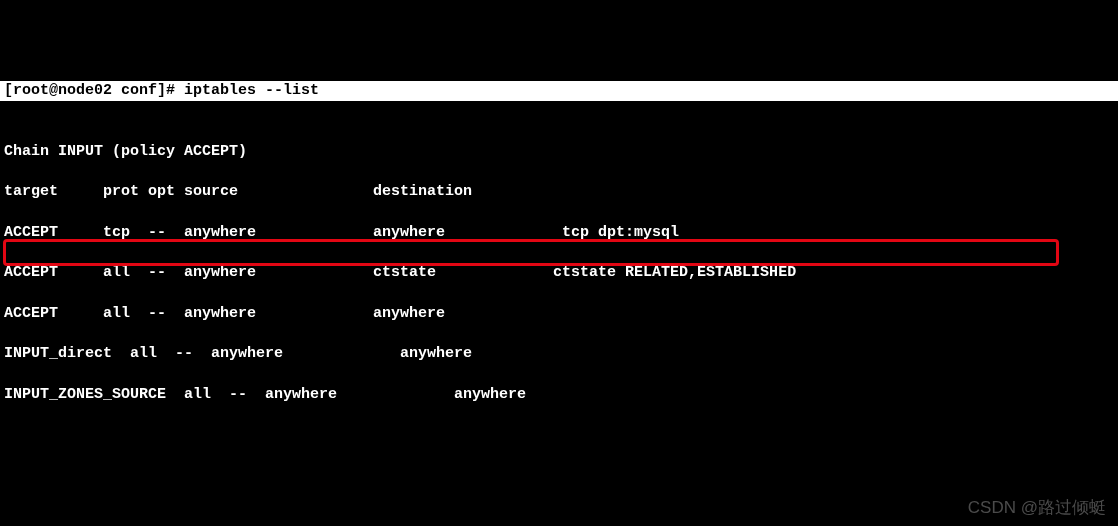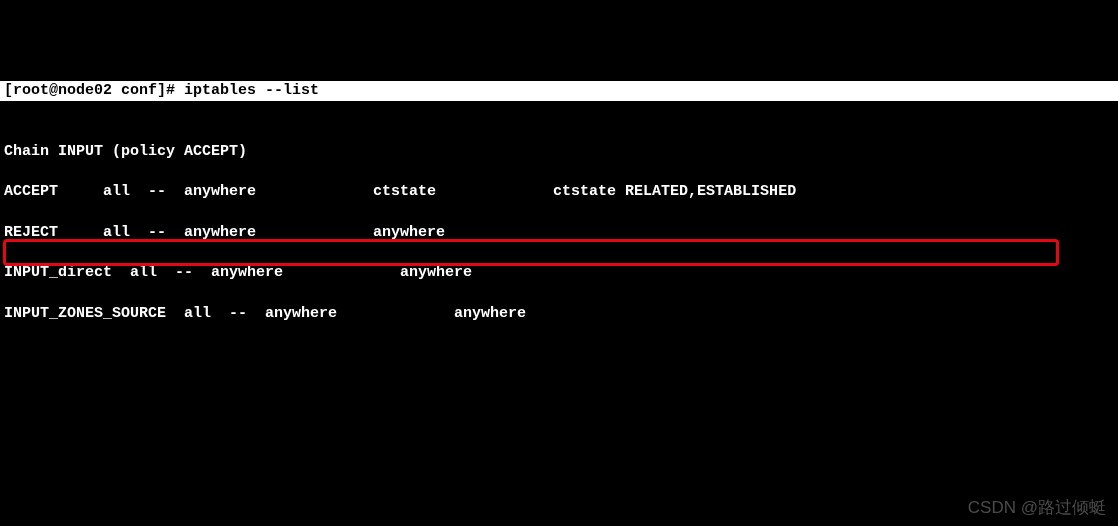--- a/index.html
+++ b/index.html
@@ -50,22 +50,24 @@
     .line { display: block; }
   </style>
 </head>
 <body>
 
 
 
 <span class="prompt-line line">[root@node02 conf]# iptables --list</span>
 <div class="term-content">
 <span class="line">Chain INPUT (policy ACCEPT)</span>
+<span class="line">target     prot opt source               destination</span>
+<span class="line">ACCEPT     tcp  --  anywhere             anywhere             tcp dpt:mysql</span>
 <span class="line">ACCEPT     all  --  anywhere             ctstate             ctstate RELATED,ESTABLISHED</span>
-<span class="line">REJECT     all  --  anywhere             anywhere</span>
+<span class="line">ACCEPT     all  --  anywhere             anywhere</span>
 <span class="line">INPUT_direct  all  --  anywhere             anywhere</span>
 <span class="line">INPUT_ZONES_SOURCE  all  --  anywhere             anywhere</span>
 
 
 
 
 
 
 
 

